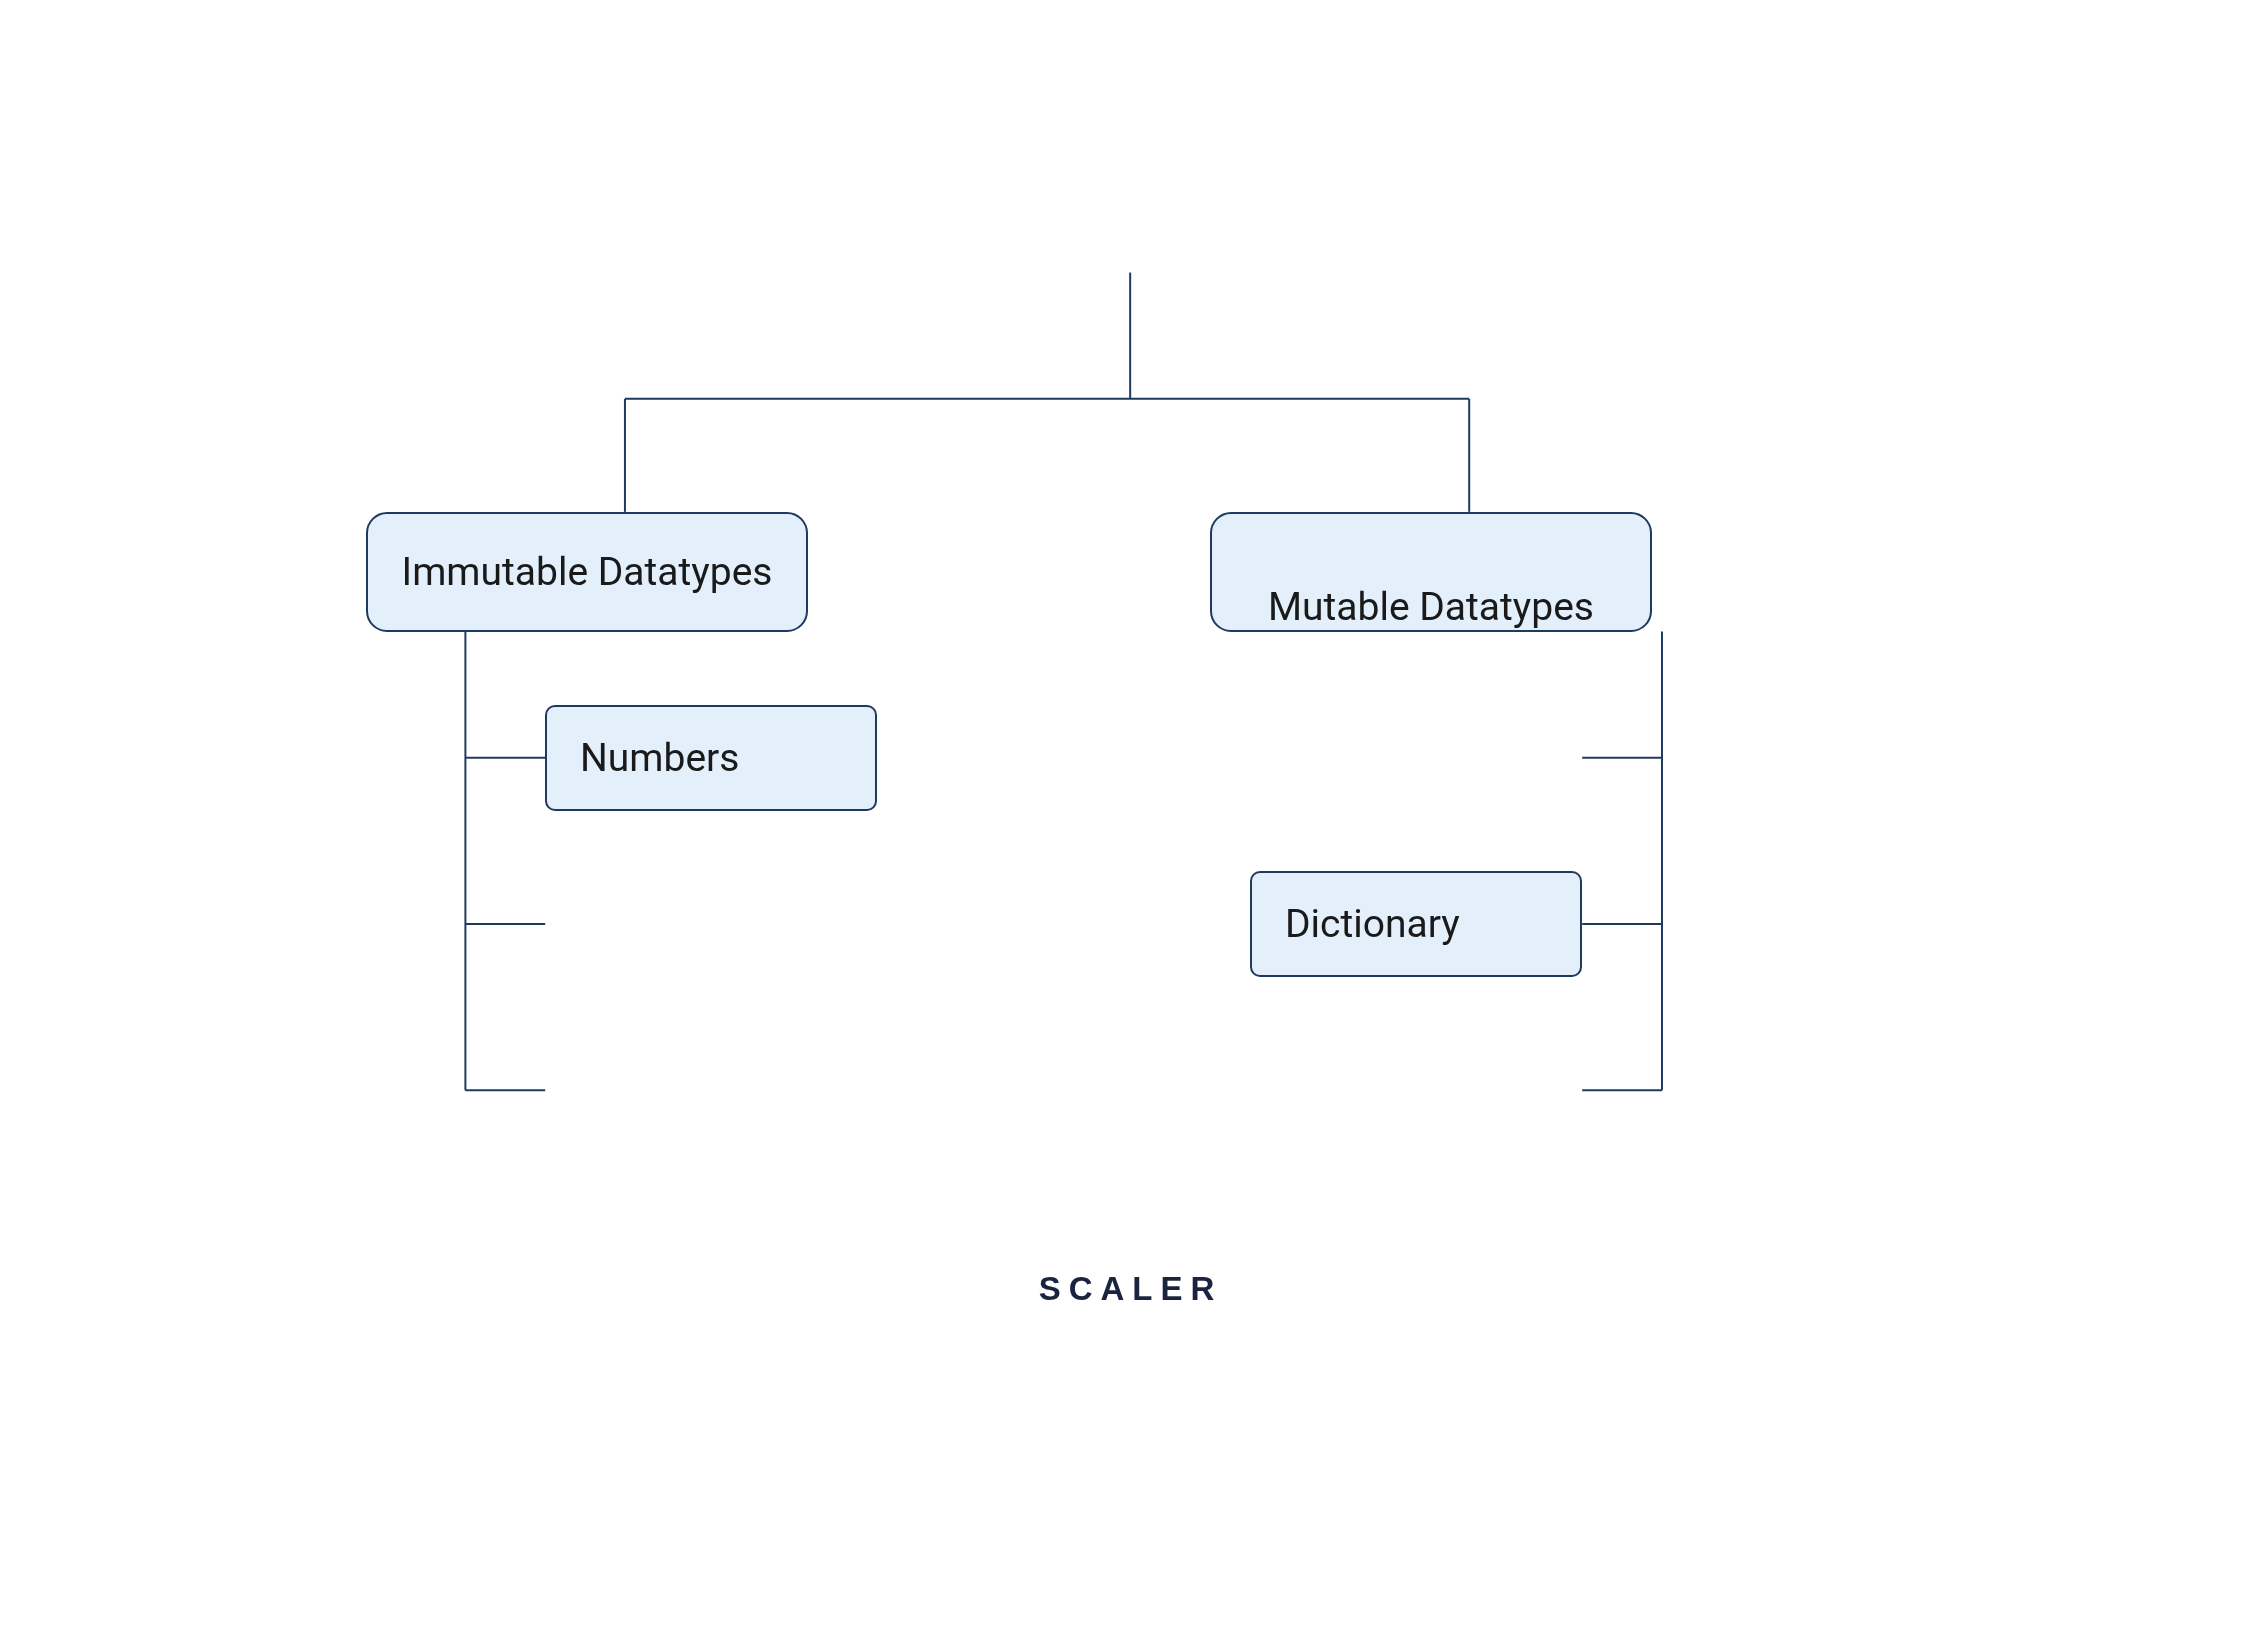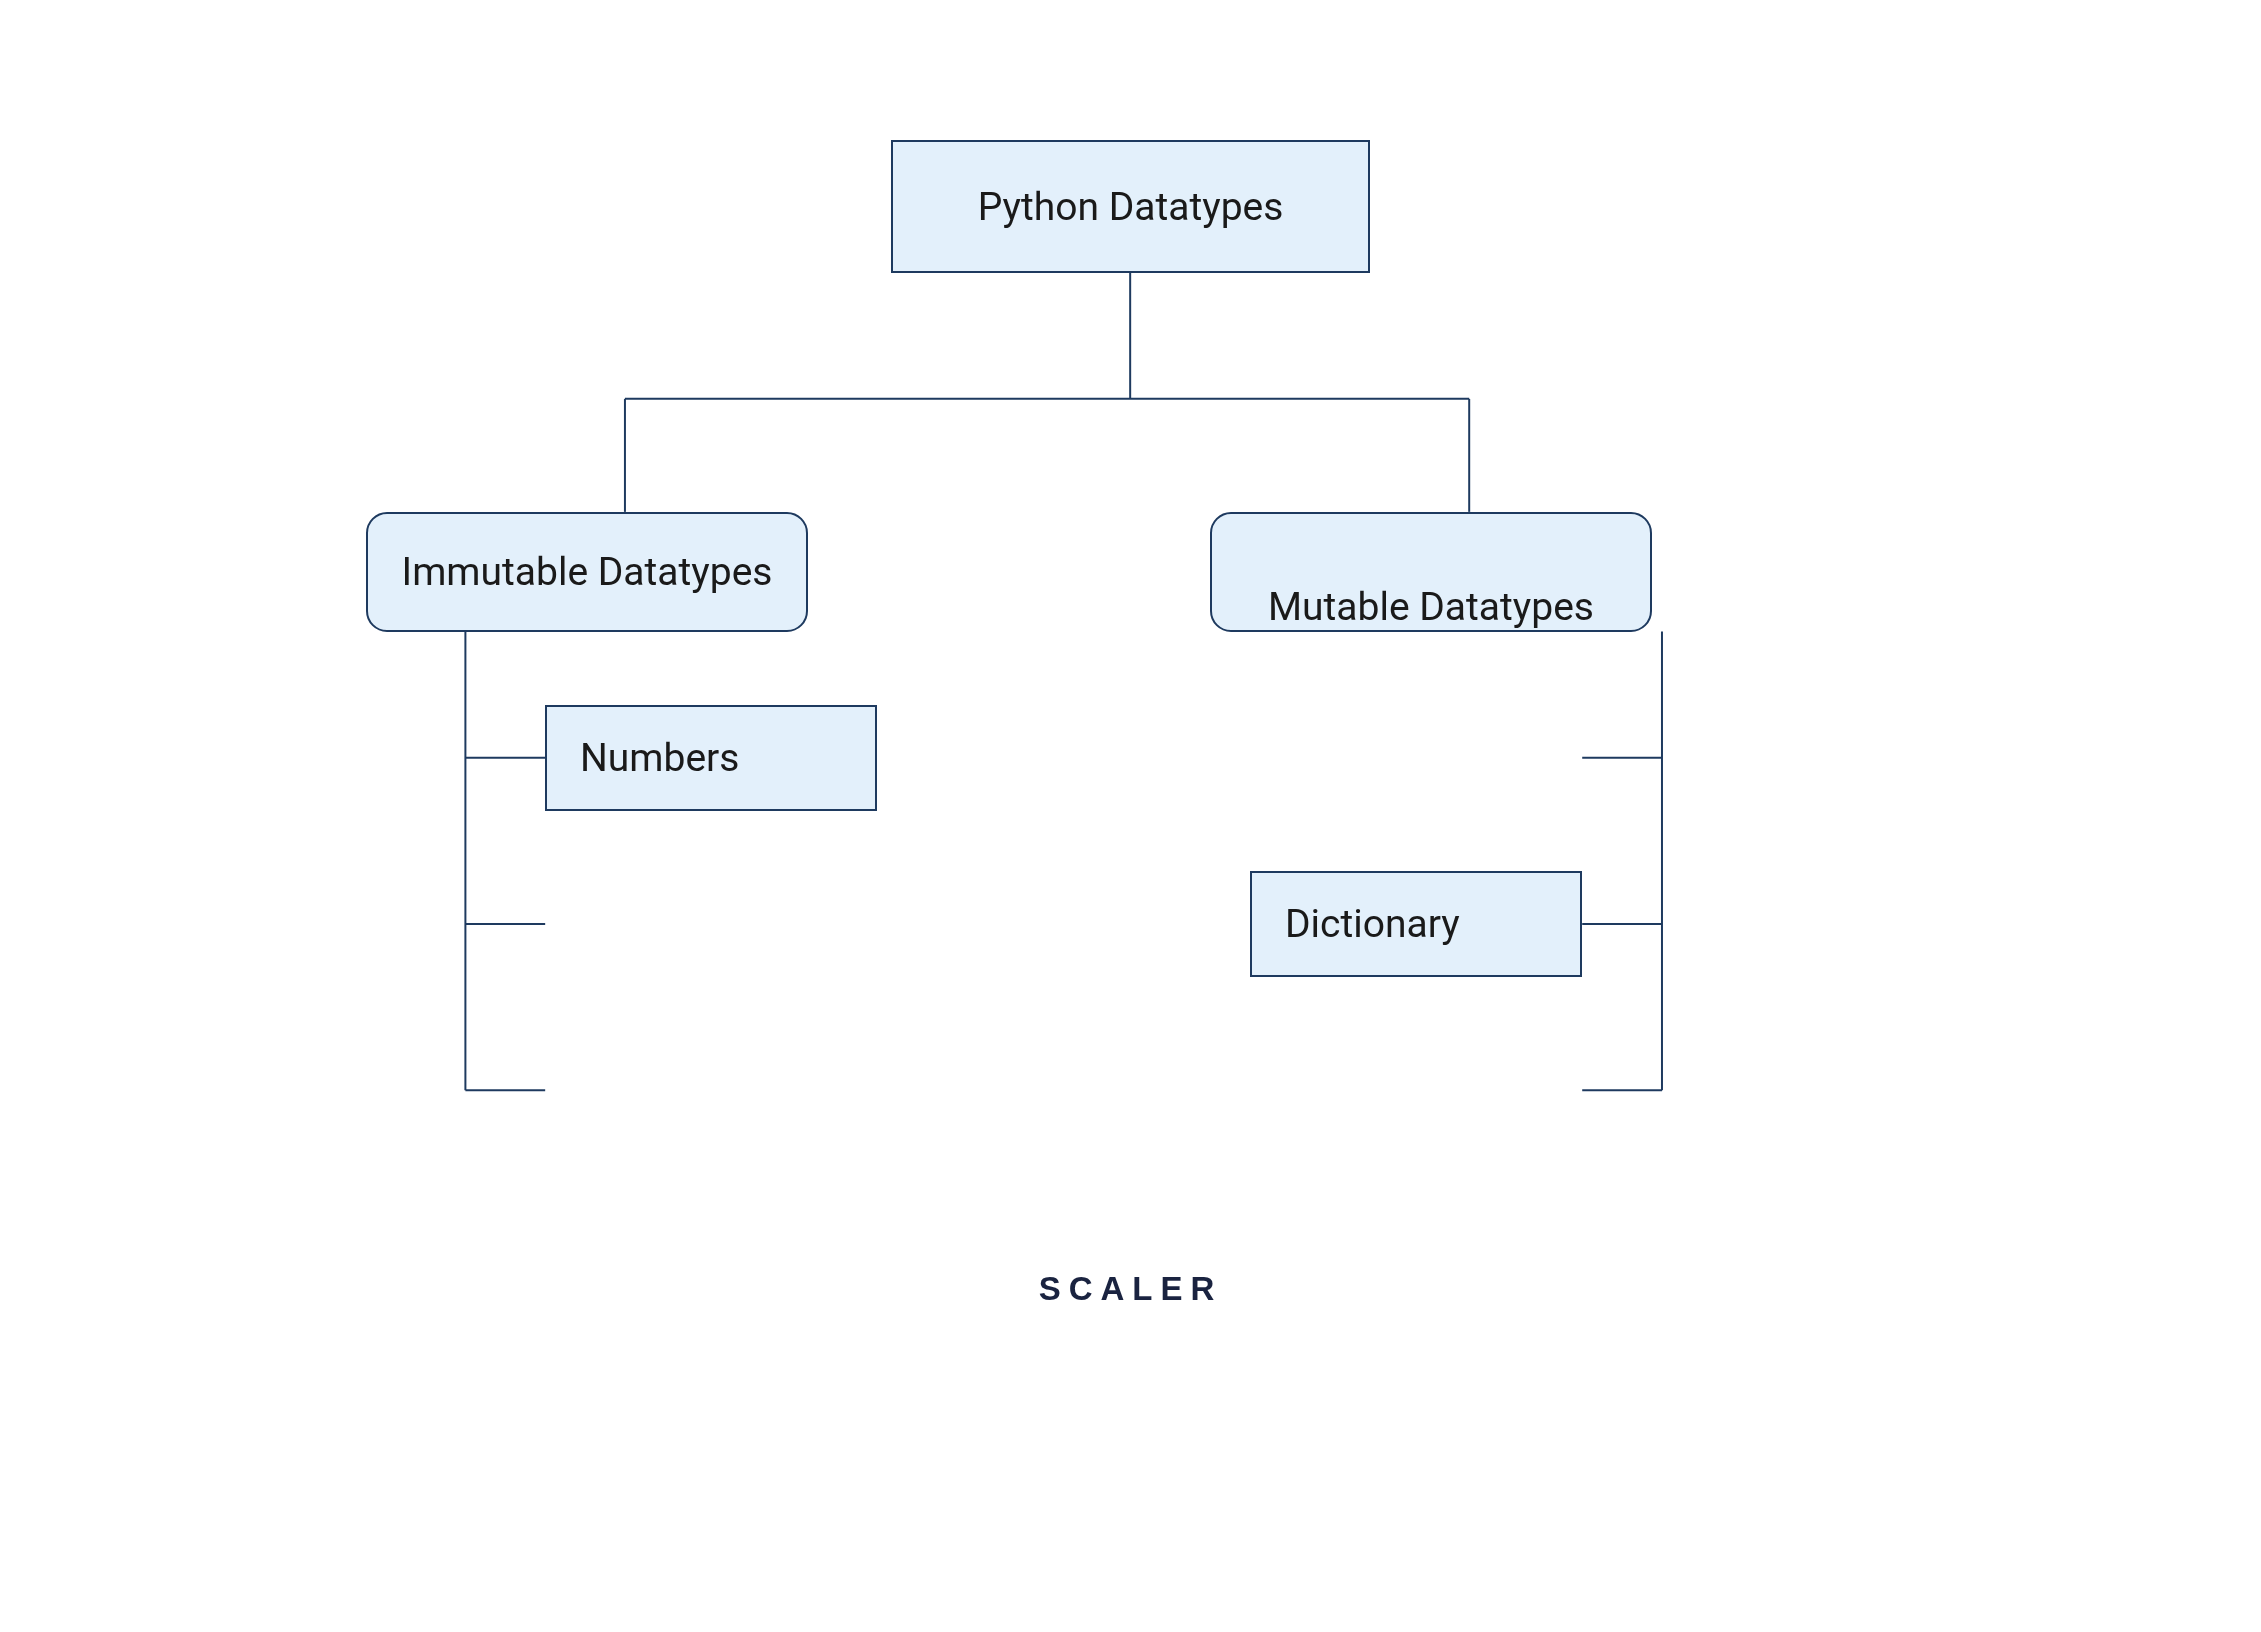--- a/index.html
+++ b/index.html
@@ -39,20 +39,21 @@
   .category-box {
     width: 442px;
     height: 120px;
     border-radius: 21px;
   }
   .immutable-box { left: 366px; top: 512px; }
   .mutable-box { left: 1210px; top: 512px; align-items: flex-end; }
   .leaf-box {
     width: 332px;
     height: 106px;
+    border-radius: 10px;
   }
   
   .numbers-box { left: 545px; top: 705px; }
   .strings-box { left: 545px; top: 871px; }
   .tuples-box  { left: 545px; top: 1037px; }
   
   .lists-box      { left: 1250px; top: 705px; }
   .dictionary-box { left: 1250px; top: 871px; }
   .sets-box       { left: 1250px; top: 1037px; }
 
@@ -107,23 +108,20 @@
     <line x1="700" y1="1140" x2="820" y2="1140"></line>
     <line x1="700" y1="1390" x2="820" y2="1390"></line>
     <line x1="700" y1="1640" x2="820" y2="1640"></line>
 
     <line x1="2500" y1="950" x2="2500" y2="1640"></line>
     <line x1="2380" y1="1140" x2="2500" y2="1140"></line>
     <line x1="2380" y1="1390" x2="2500" y2="1390"></line>
     <line x1="2380" y1="1640" x2="2500" y2="1640"></line>
   </svg>
 
-  <div class="box root-box">
-    <span>Python Datatypes</span>
-  </div>
 
   <div class="box category-box immutable-box">
     <span>Immutable Datatypes</span>
   </div>
 
   <div class="box category-box mutable-box">
     <span>Mutable Datatypes</span>
   </div>
 
   <div class="box leaf-box numbers-box left-align">

